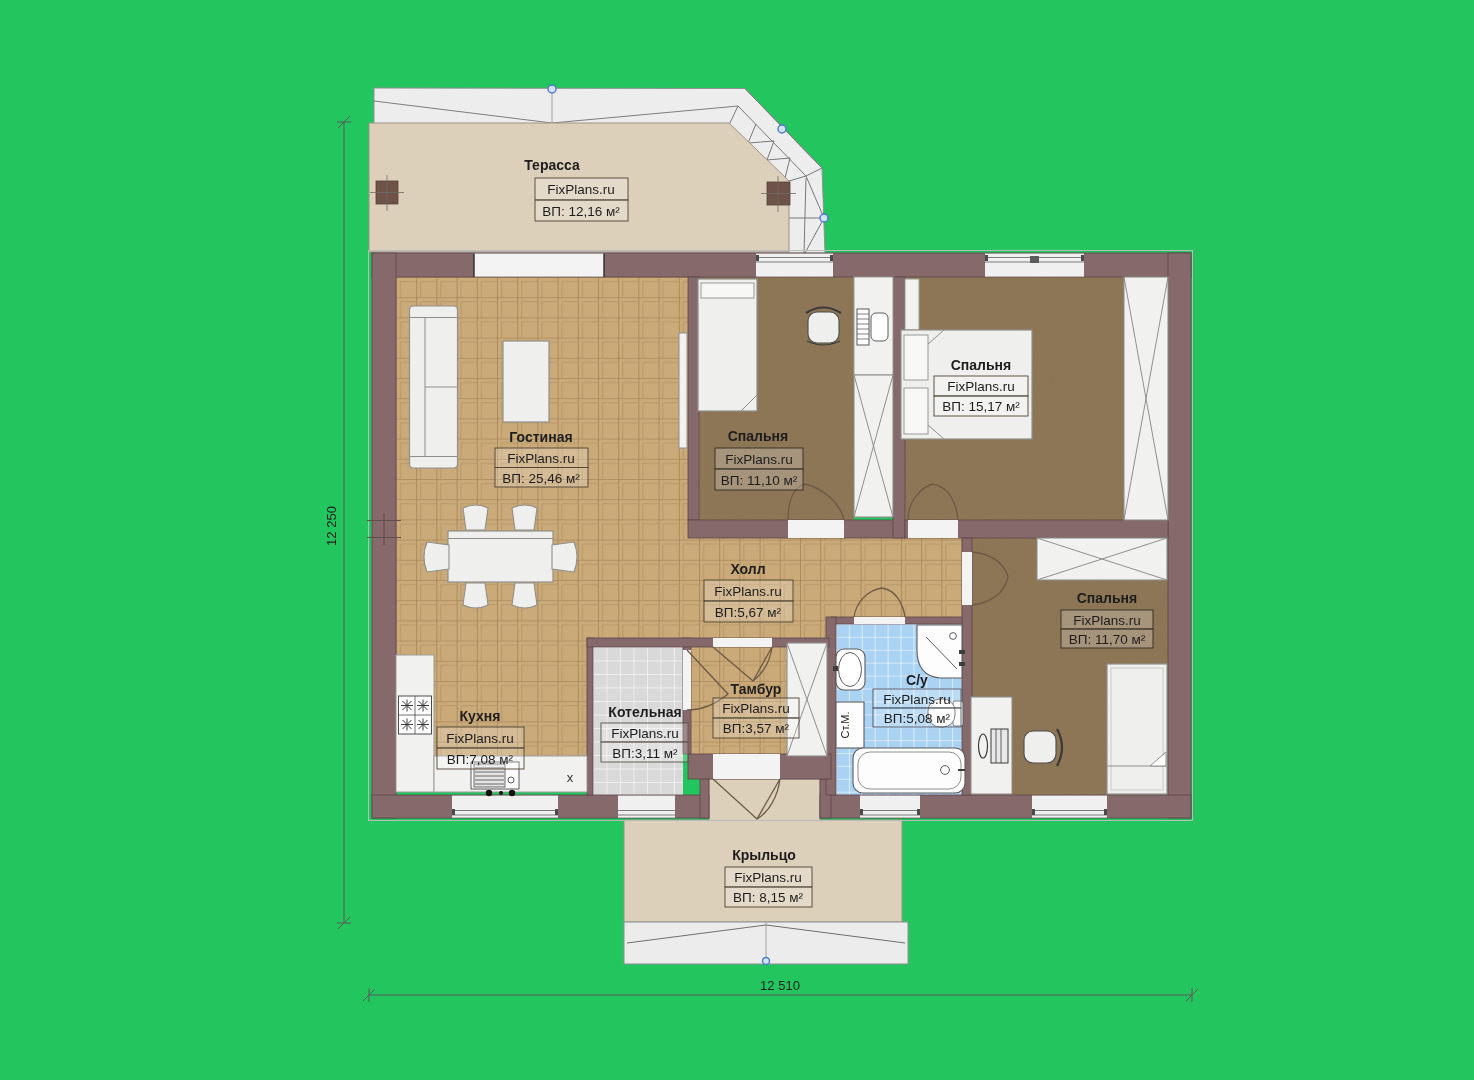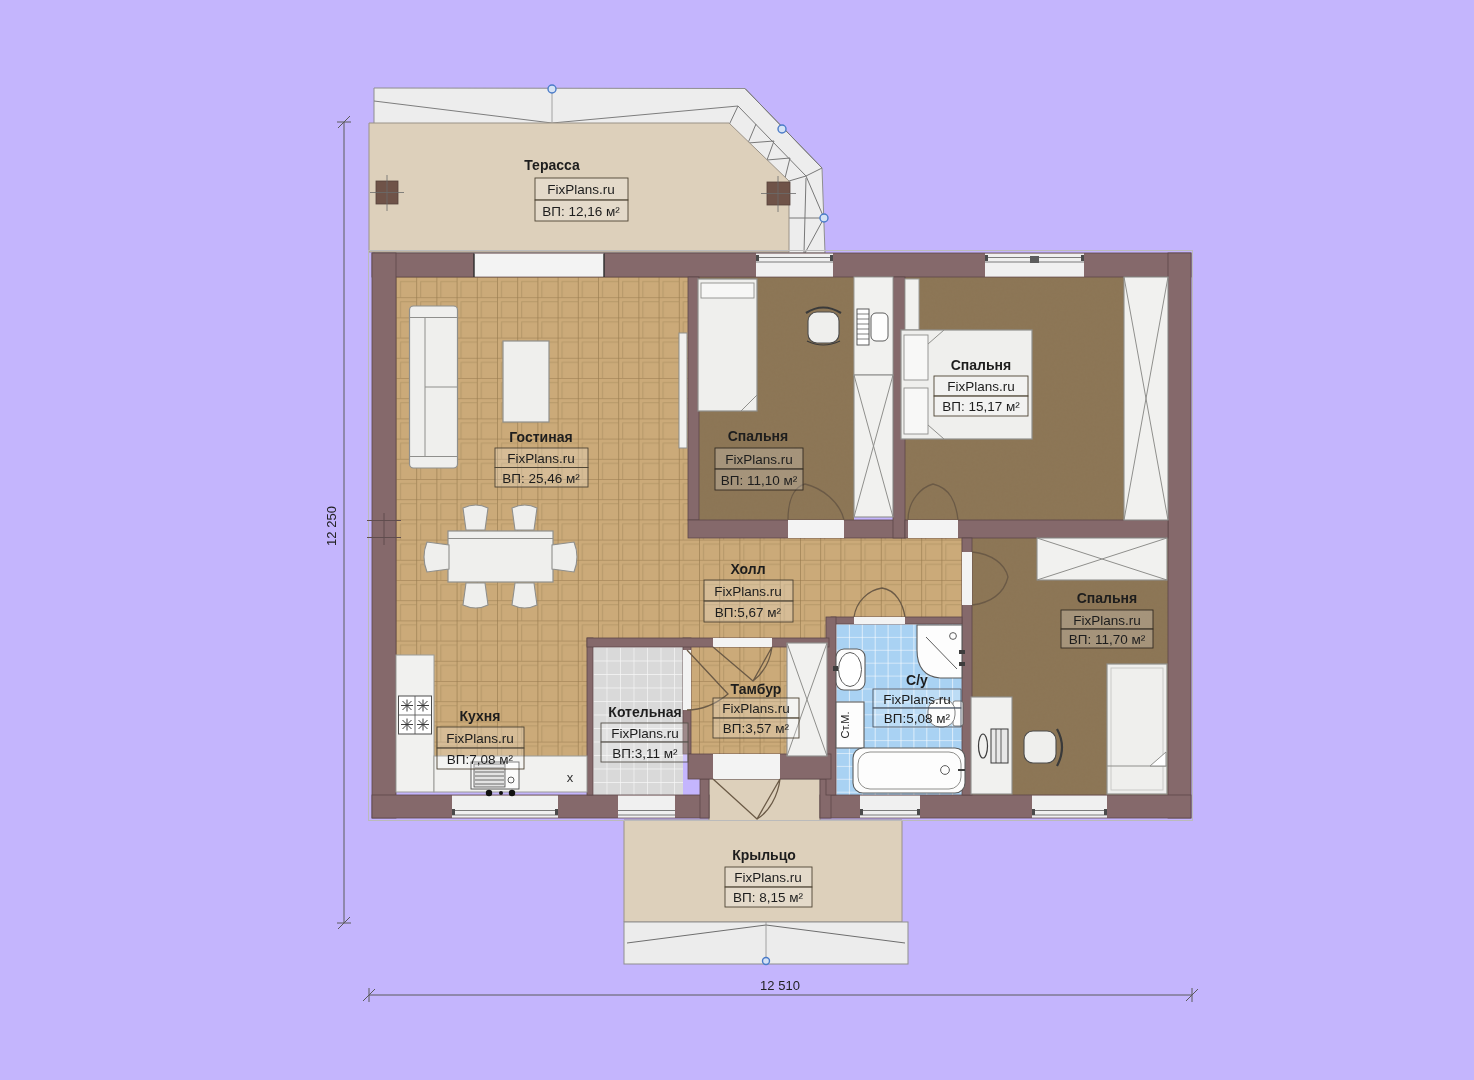--- a/index.html
+++ b/index.html
@@ -1,16 +1,16 @@
 <!DOCTYPE html>
 <html><head>
 <meta charset="utf-8">
 <style>
 html,body{margin:0;padding:0;background:#ffffff;}
-#page{width:1474px;height:1080px;position:relative;background:#c4b5fd;overflow:hidden;}
+#page{width:1474px;height:1080px;position:relative;background:#22c55e;overflow:hidden;}
 svg{display:block;}
 text{font-family:"Liberation Sans",sans-serif;fill:#1d1d1d;}
 .rn{font-weight:bold;font-size:14px;}
 .bt{font-size:13.5px;}
 .dim{font-size:13px;fill:#222;}
 </style>
 </head>
 <body>
 
 <div id="page">

